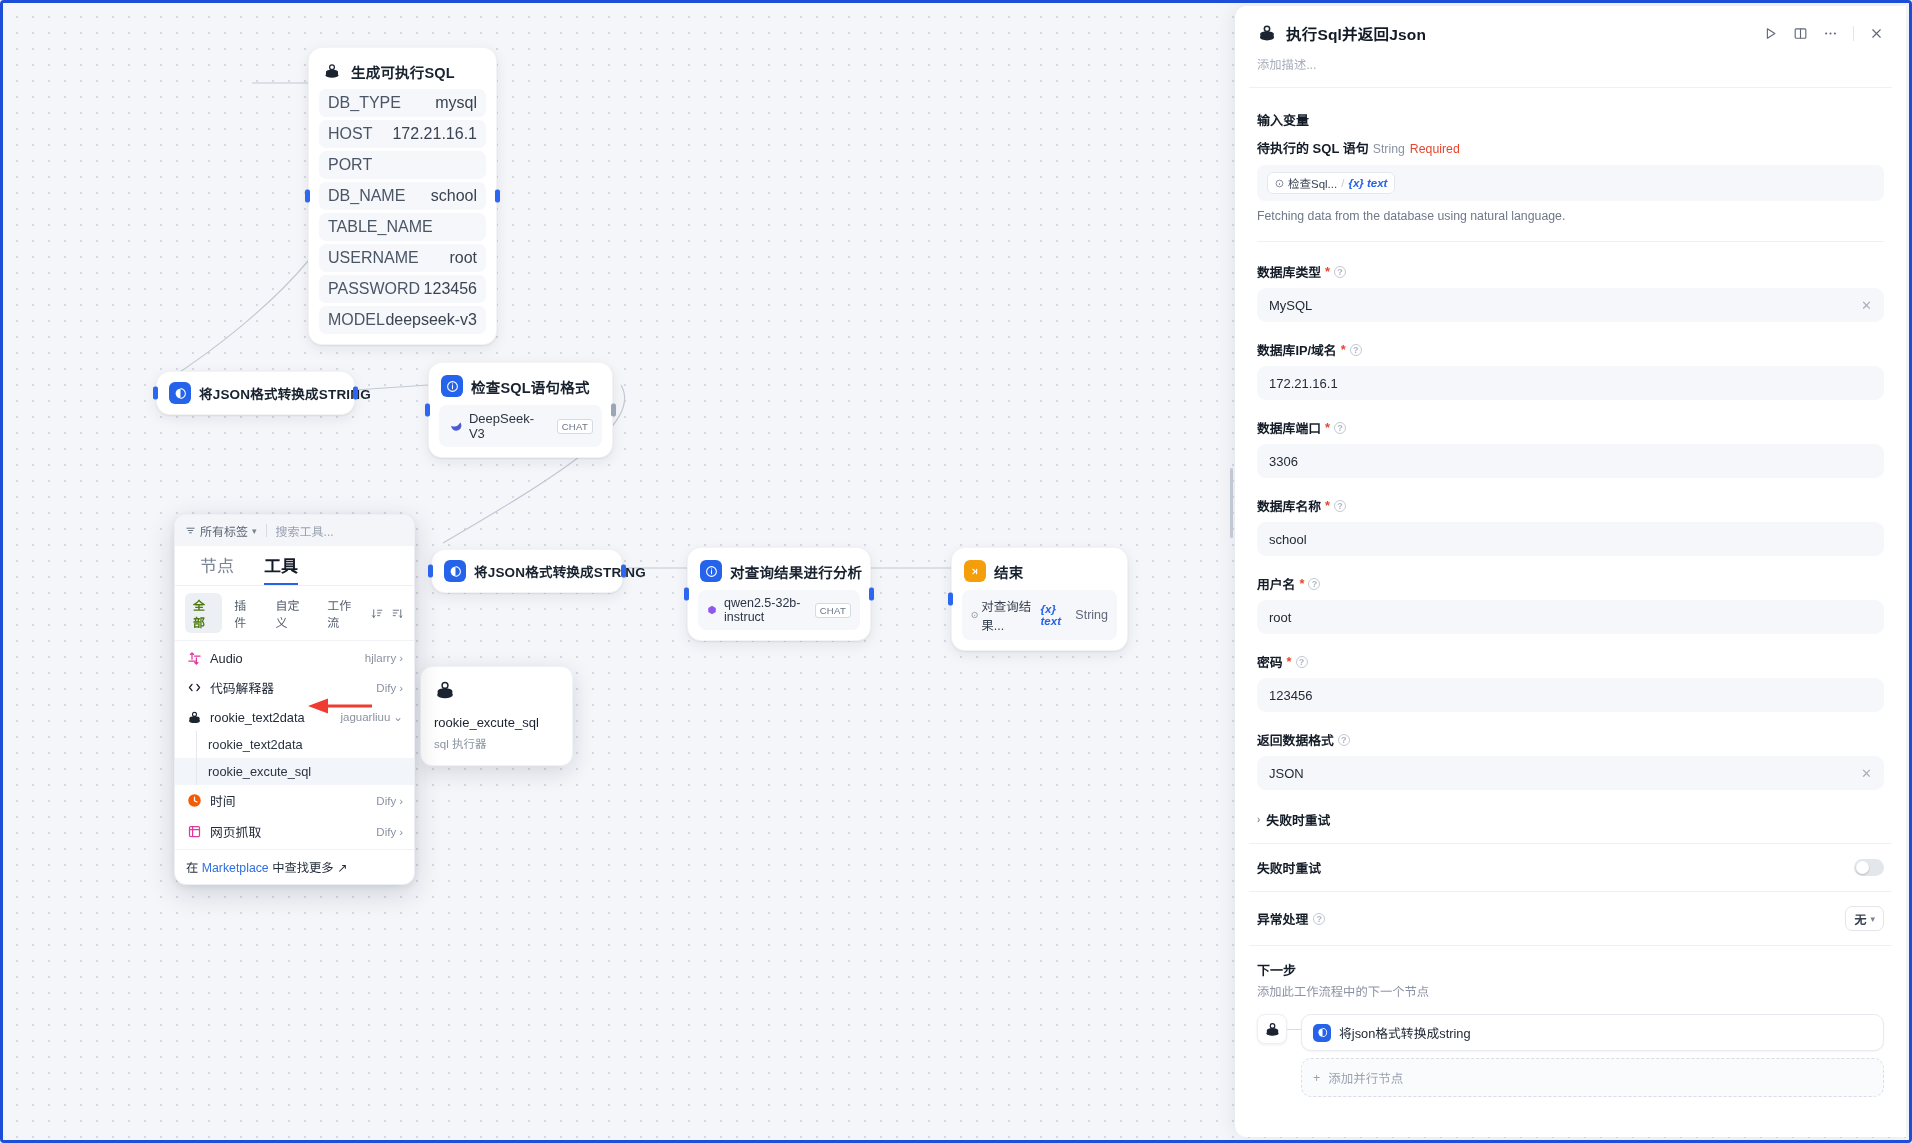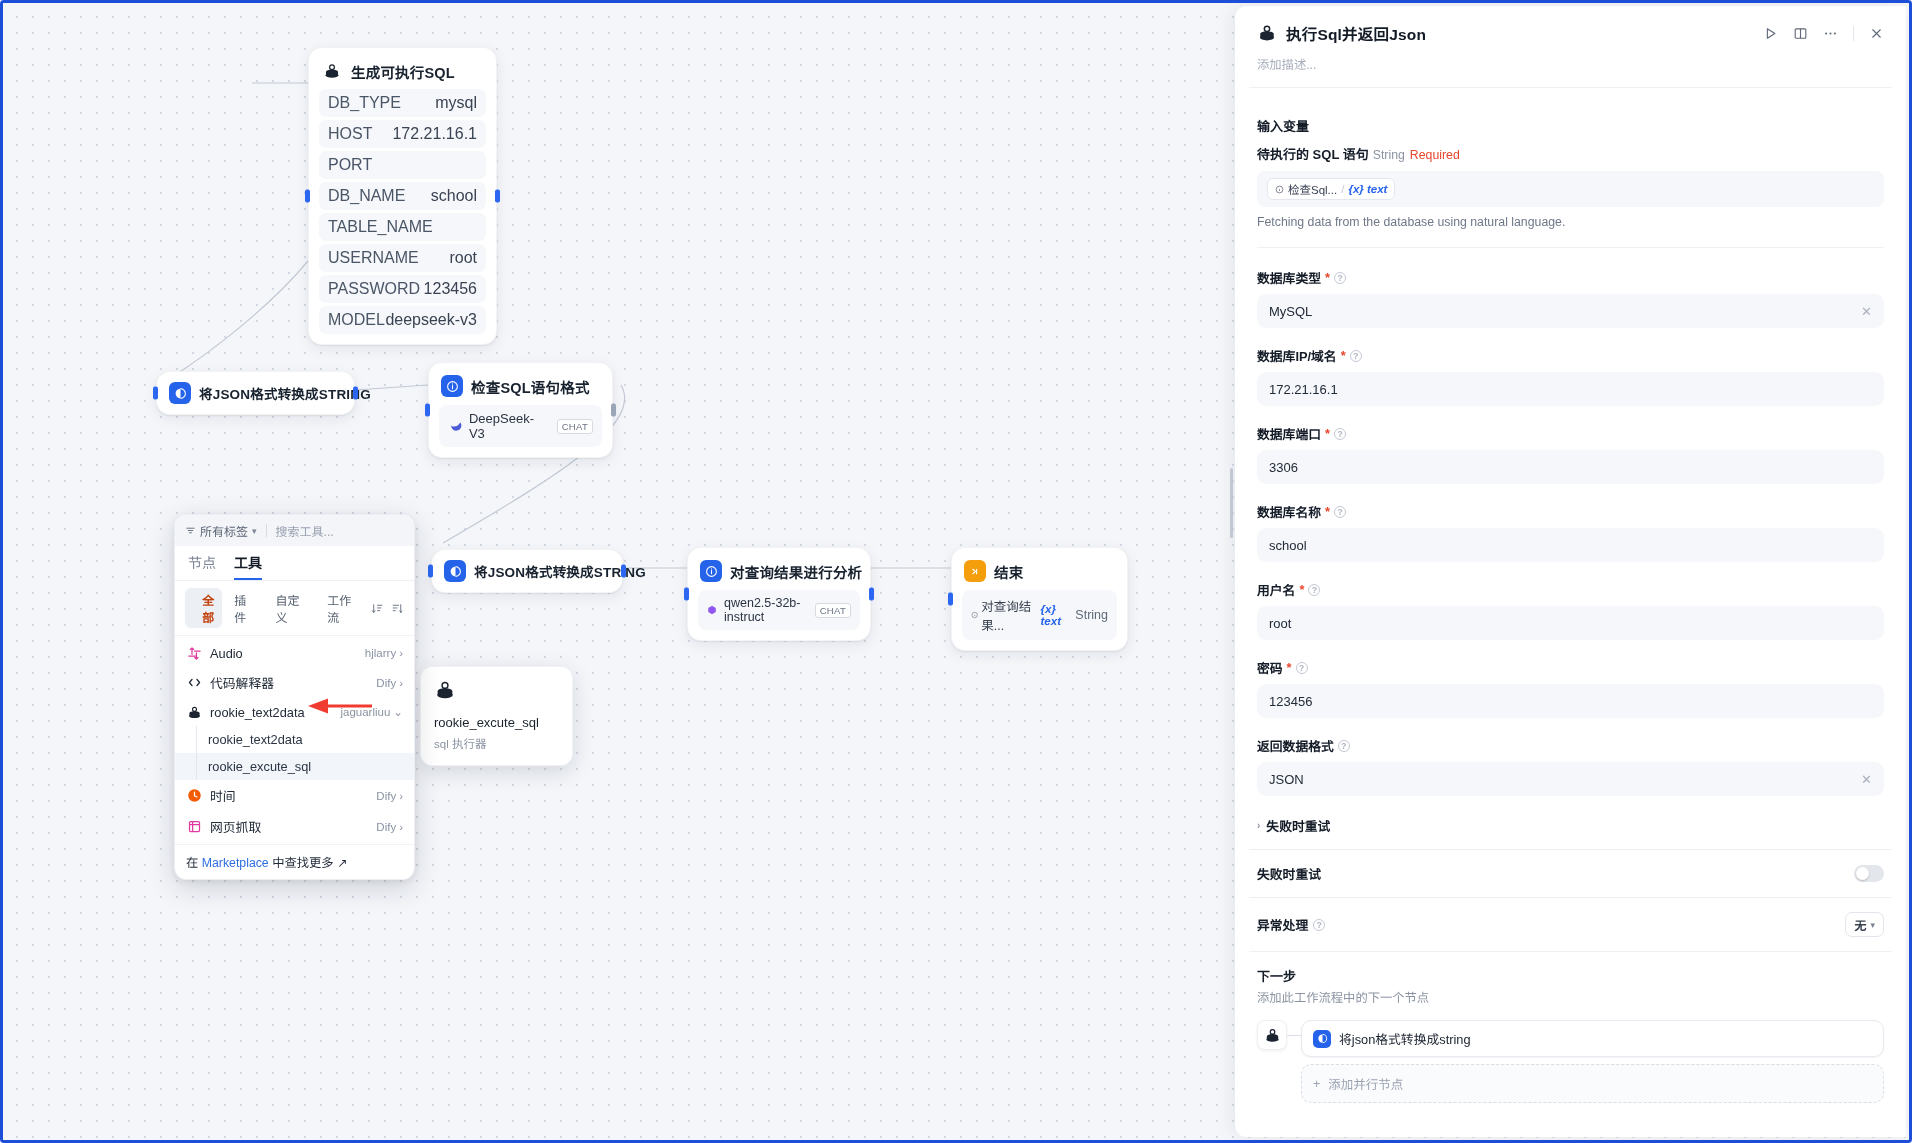--- a/index.html
+++ b/index.html
@@ -109,29 +109,29 @@
     border:1px solid #eceff3; overflow:hidden; z-index:40;
   }
   .tp-search {
     display:flex; align-items:center; gap:6px;
     background:#f3f5f9; padding:7px 10px; font-size:12px; color:#5d6676;
   }
   .tp-tagsel { display:flex; align-items:center; gap:4px; white-space:nowrap; }
   .tp-divider { width:1px; height:13px; background:#d7dbe3; margin:0 3px; }
   .tp-placeholder { color:#9aa2b1; }
   .tp-tabs { display:flex; gap:18px; padding:6px 13px 0 13px; border-bottom:1px solid #eef0f4; }
-  .tp-tab { font-size:14px; color:#7a8394; padding-bottom:6px; cursor:pointer; }
+  .tp-tab { font-size:17px; color:#7a8394; padding-bottom:6px; cursor:pointer;margin-left:12px; }
   .tp-tab.active { color:#141b26; font-weight:700; border-bottom:2px solid #2563eb; }
   .tp-filters {
     display:flex; align-items:center; gap:4px;
     padding:7px 10px 7px 10px; font-size:12px; color:#555f6e;
     border-bottom:1px solid #f0f2f6; position:relative;
   }
   .tp-f { padding:3px 8px; border-radius:6px; cursor:pointer; }
-  .tp-f.active { background:#eceff4; color:#c2410c; font-weight:600;text-align:right; }
+  .tp-f.active { background:#eceff4; color:#4d7c0f; font-weight:600; }
   .tp-sorts { margin-left:auto; display:flex; gap:7px; color:#6b7484; }
 
   .tp-list { padding:3px 0 2px 0; }
   .tp-item {
     display:flex; align-items:center; gap:8px;
     padding:6px 11px; font-size:12.8px; color:#222b38; cursor:pointer;
   }
   .tp-item .ico { width:16px;height:16px;display:flex;align-items:center;justify-content:center;flex:0 0 auto; }
   .tp-item .rt { margin-left:auto; display:flex; align-items:center; gap:3px; color:#8a92a1; font-size:11.5px; }
   .tp-sub {
@@ -185,21 +185,21 @@
     overflow:hidden;
   }
   .p-head { display:flex; align-items:center; padding:16px 22px 0 22px; gap:9px; }
   .p-title { font-size:15.5px; font-weight:700; color:#121a26; letter-spacing:.2px; }
   .p-actions { margin-left:auto; display:flex; align-items:center; gap:15px; color:#5f6878; }
   .p-actions .sep { width:1px; height:15px; background:#e2e5eb; }
   .p-desc { padding:11px 22px 14px 22px; font-size:12.3px; color:#a6adbb; }
   .p-hr { height:1px; background:#eef0f4; margin:0 14px; }
 
   .p-body { padding: 14px 22px 0 22px; }
-  .p-section-title { font-size:13px; font-weight:700; color:#141c28; margin:14px 0 9px 0; }
+  .p-section-title { font-size:13px; font-weight:700; color:#141c28; margin:8px 0 9px 0; }
   .p-varline { font-size:13px; margin-bottom:8px; }
   .p-varline b { color:#141c28; font-weight:700; }
   .p-varline .typ { color:#8a92a1; font-weight:400; font-size:12.3px; margin-left:4px;}
   .p-varline .req { color:#e8452c; font-weight:400; font-size:12.3px; margin-left:5px;}
 
   .varbox {
     background:#f5f7fa; border-radius:8px; padding:7px 10px;
     display:flex; align-items:center;
   }
   .vchip {

